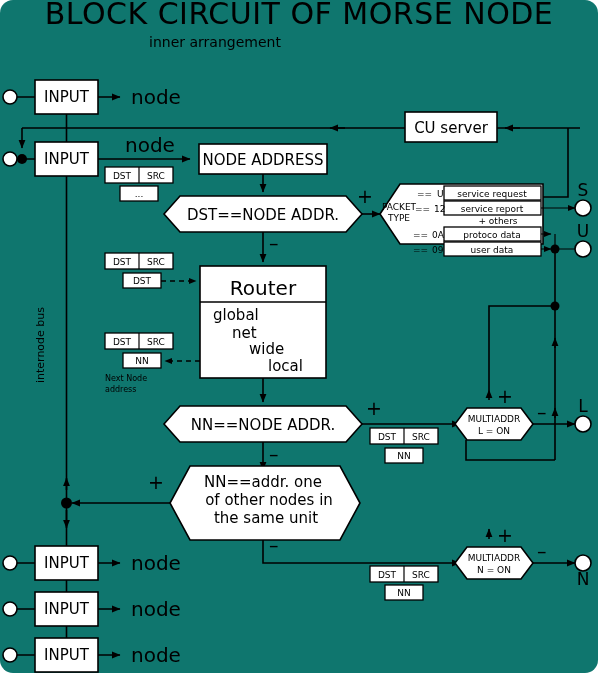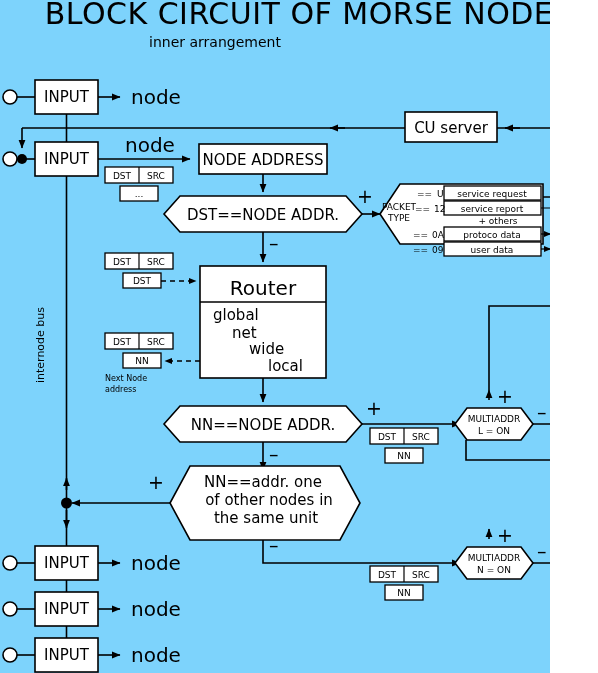--- a/index.html
+++ b/index.html
@@ -2,25 +2,26 @@
 <html><head>
 <meta charset="utf-8">
 <style>
   html, body {
     margin: 0;
     padding: 0;
     background: #ffffff;
   }
   #canvas {
     position: relative;
-    width: 550px;
+    width: 598px;
     height: 673px;
-    background: #7dd3fc;
+    background: #0f766e;
     font-family: "DejaVu Sans", sans-serif;
     overflow: hidden;
+    border-radius: 13px;
   }
   svg { display: block; }
   text { fill: #000000; }
   .ttl {
     font-family: "DejaVu Sans", sans-serif;
     font-size: 30px;
     letter-spacing: 0.5px;
   }
   .sub {
     font-family: "DejaVu Sans", sans-serif;

